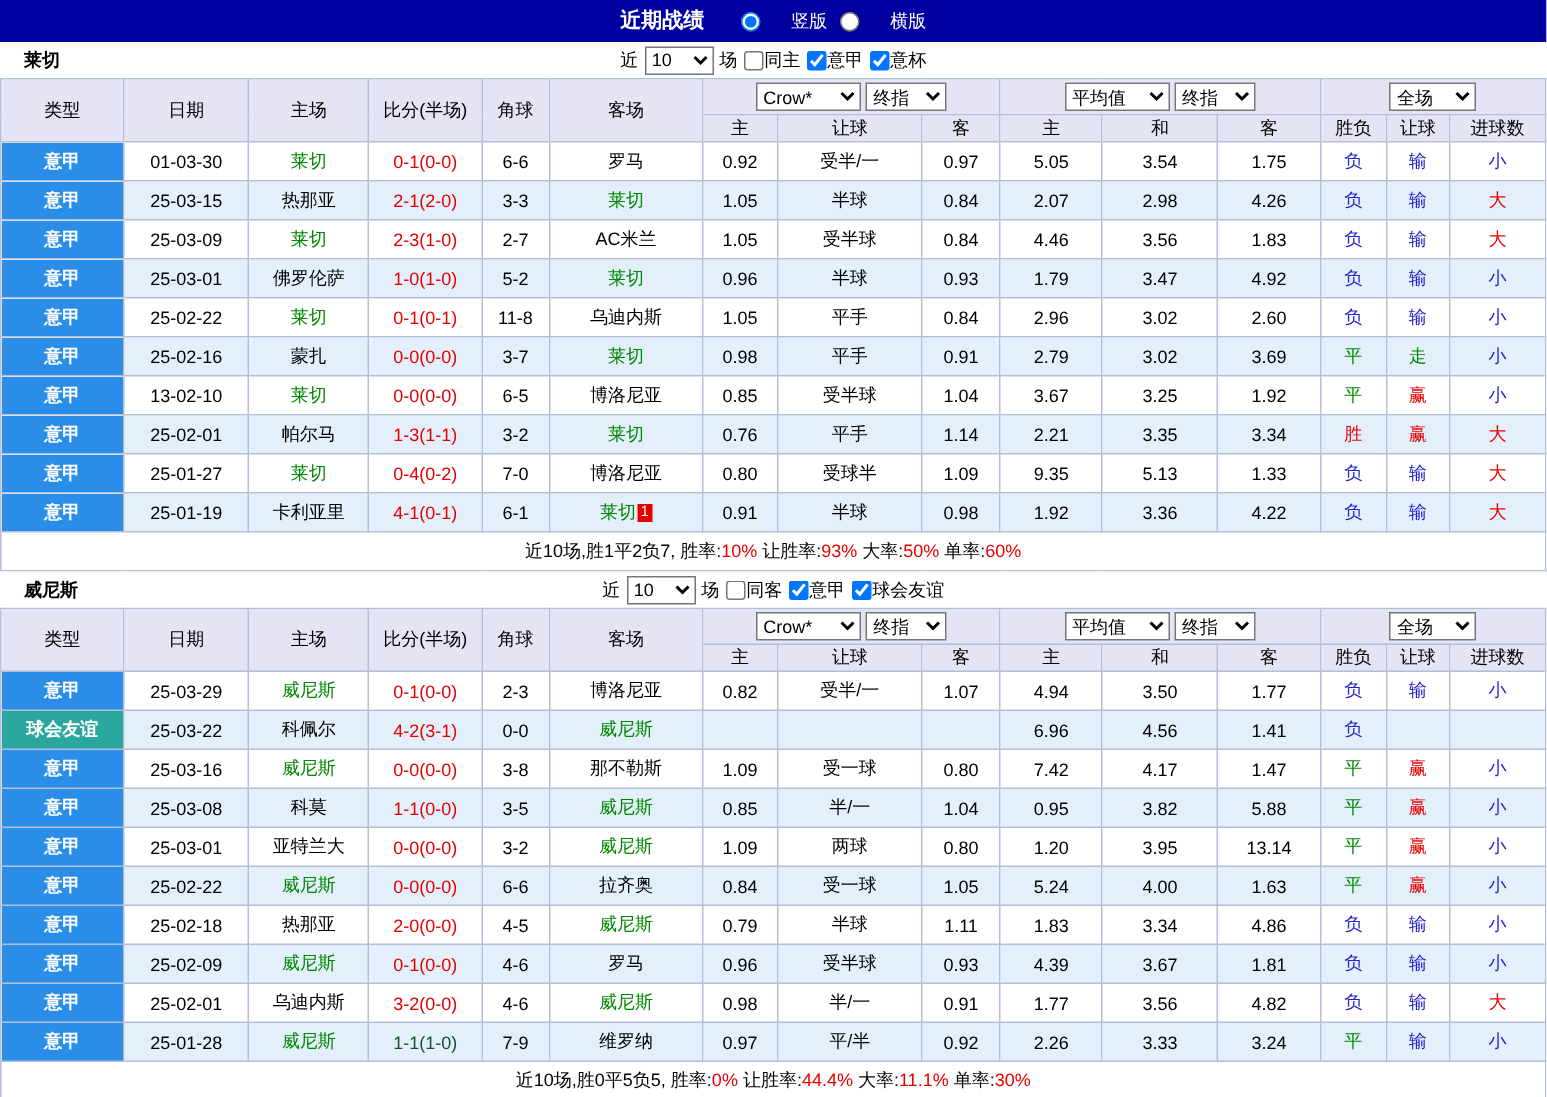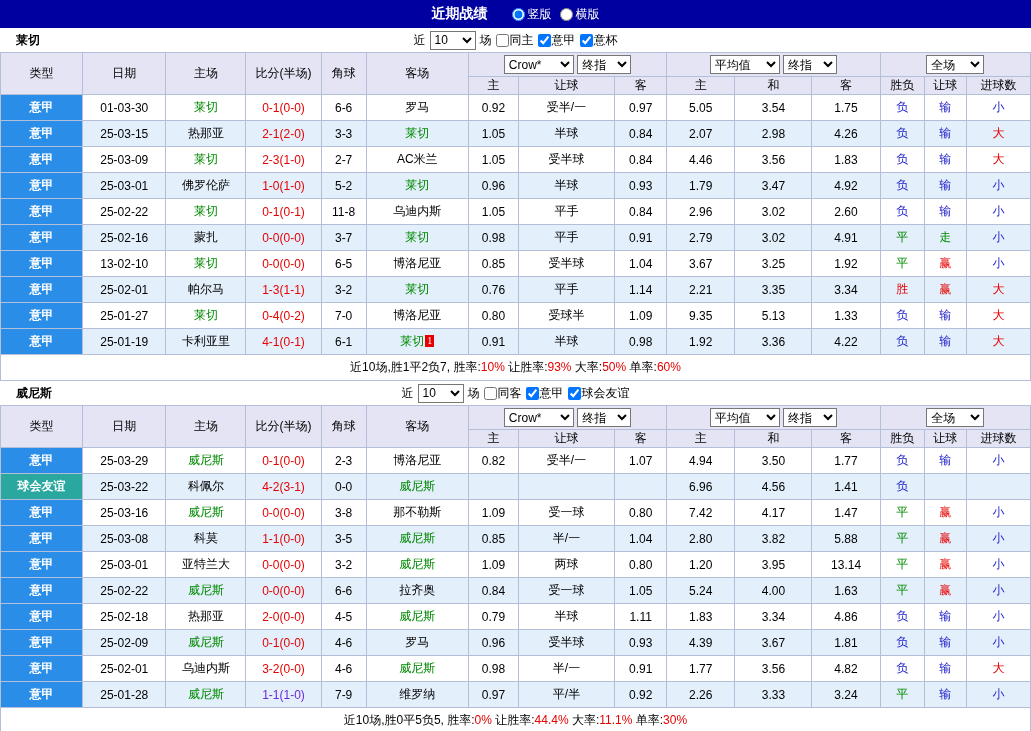--- a/index.html
+++ b/index.html
@@ -1,20 +1,20 @@
 <!DOCTYPE html>
 <html style="--topbar_bg: #0000a0; --league_blue: #2a8ee8; --friendly_teal: #2aa8a0; --focus_green: #008800; --score_red: #e60000; --draw_green: #008800; --loss_blue: #2323cc; --header_bg: #e4e4f4; --row_alt_bg: #e3f0fc; --border: #b3bfd8;"><head>
 <meta charset="utf-8">
 <style>
   html,body{margin:0;padding:0;}
   body{width:1031px;font-family:"Liberation Sans","DejaVu Sans",sans-serif;font-size:12px;color:#000;background:#fff;}
 
   .topbar{height:28px;background:var(--topbar_bg);color:#fff;display:flex;align-items:center;justify-content:center;gap:8px;}
   .topbar .title{font-weight:bold;font-size:14px;margin-right:16px;}
-  .radio-opt{display:flex;align-items:center;gap:3px;cursor:pointer;font-size:12px;}
+  .radio-opt{display:flex;align-items:center;gap:21px;cursor:pointer;font-size:12px;}
   .radio-opt input{margin:0;}
 
   .filter-row{height:24px;position:relative;display:flex;align-items:center;justify-content:center;background:#fff;}
   .team-name{position:absolute;left:16px;font-weight:bold;}
   .filters{display:flex;align-items:center;gap:4px;}
   .filters .chk{display:flex;align-items:center;gap:1px;cursor:pointer;}
   .filters input[type=checkbox]{margin:0;width:13px;height:13px;}
 
   select{font-size:12px;font-family:inherit;height:19px;background:#fff;}
   .sel-count{width:46px;}
@@ -209,21 +209,21 @@
         <td>25-02-16</td>
         <td>蒙扎</td>
         <td style="color: rgb(230, 0, 0);">0-0(0-0)</td>
         <td>3-7</td>
         <td style="color: rgb(0, 136, 0);">莱切</td>
         <td>0.98</td>
         <td>平手</td>
         <td>0.91</td>
         <td>2.79</td>
         <td>3.02</td>
-        <td>4.91</td>
+        <td>3.69</td>
         <td style="color: rgb(0, 136, 0);">平</td>
         <td style="color: rgb(0, 136, 0);">走</td>
         <td style="color: rgb(35, 35, 204);">小</td>
       </tr>
       <tr>
         <td style="background: rgb(42, 142, 232); color: rgb(255, 255, 255); font-weight: bold;">意甲</td>
         <td>13-02-10</td>
         <td style="color: rgb(0, 136, 0);">莱切</td>
         <td style="color: rgb(230, 0, 0);">0-0(0-0)</td>
         <td>6-5</td>
@@ -271,21 +271,21 @@
         <td style="color: rgb(35, 35, 204);">负</td>
         <td style="color: rgb(35, 35, 204);">输</td>
         <td style="color: rgb(230, 0, 0);">大</td>
       </tr>
       <tr class="alt">
         <td style="background: rgb(42, 142, 232); color: rgb(255, 255, 255); font-weight: bold;">意甲</td>
         <td>25-01-19</td>
         <td>卡利亚里</td>
         <td style="color: rgb(230, 0, 0);">4-1(0-1)</td>
         <td>6-1</td>
-        <td style="color: rgb(0, 136, 0); font-family: Liberation Serif, serif;">莱切<span class="card-badge">1</span></td>
+        <td style="color: rgb(0, 136, 0);">莱切<span class="card-badge">1</span></td>
         <td>0.91</td>
         <td>半球</td>
         <td>0.98</td>
         <td>1.92</td>
         <td>3.36</td>
         <td>4.22</td>
         <td style="color: rgb(35, 35, 204);">负</td>
         <td style="color: rgb(35, 35, 204);">输</td>
         <td style="color: rgb(230, 0, 0);">大</td>
       </tr>
@@ -423,21 +423,21 @@
       <tr class="alt">
         <td style="background: rgb(42, 142, 232); color: rgb(255, 255, 255); font-weight: bold;">意甲</td>
         <td>25-03-08</td>
         <td>科莫</td>
         <td style="color: rgb(230, 0, 0);">1-1(0-0)</td>
         <td>3-5</td>
         <td style="color: rgb(0, 136, 0);">威尼斯</td>
         <td>0.85</td>
         <td>半/一</td>
         <td>1.04</td>
-        <td>2.80</td>
+        <td>0.95</td>
         <td>3.82</td>
         <td>5.88</td>
         <td style="color: rgb(0, 136, 0);">平</td>
         <td style="color: rgb(230, 0, 0);">赢</td>
         <td style="color: rgb(35, 35, 204);">小</td>
       </tr>
       <tr>
         <td style="background: rgb(42, 142, 232); color: rgb(255, 255, 255); font-weight: bold;">意甲</td>
         <td>25-03-01</td>
         <td>亚特兰大</td>
@@ -519,21 +519,21 @@
         <td>3.56</td>
         <td>4.82</td>
         <td style="color: rgb(35, 35, 204);">负</td>
         <td style="color: rgb(35, 35, 204);">输</td>
         <td style="color: rgb(230, 0, 0);">大</td>
       </tr>
       <tr class="alt">
         <td style="background: rgb(42, 142, 232); color: rgb(255, 255, 255); font-weight: bold;">意甲</td>
         <td>25-01-28</td>
         <td style="color: rgb(0, 136, 0);">威尼斯</td>
-        <td style="color: #6d28d9;">1-1(1-0)</td>
+        <td style="color: #14532d;">1-1(1-0)</td>
         <td>7-9</td>
         <td>维罗纳</td>
         <td>0.97</td>
         <td>平/半</td>
         <td>0.92</td>
         <td>2.26</td>
         <td>3.33</td>
         <td>3.24</td>
         <td style="color: rgb(0, 136, 0);">平</td>
         <td style="color: rgb(35, 35, 204);">输</td>

